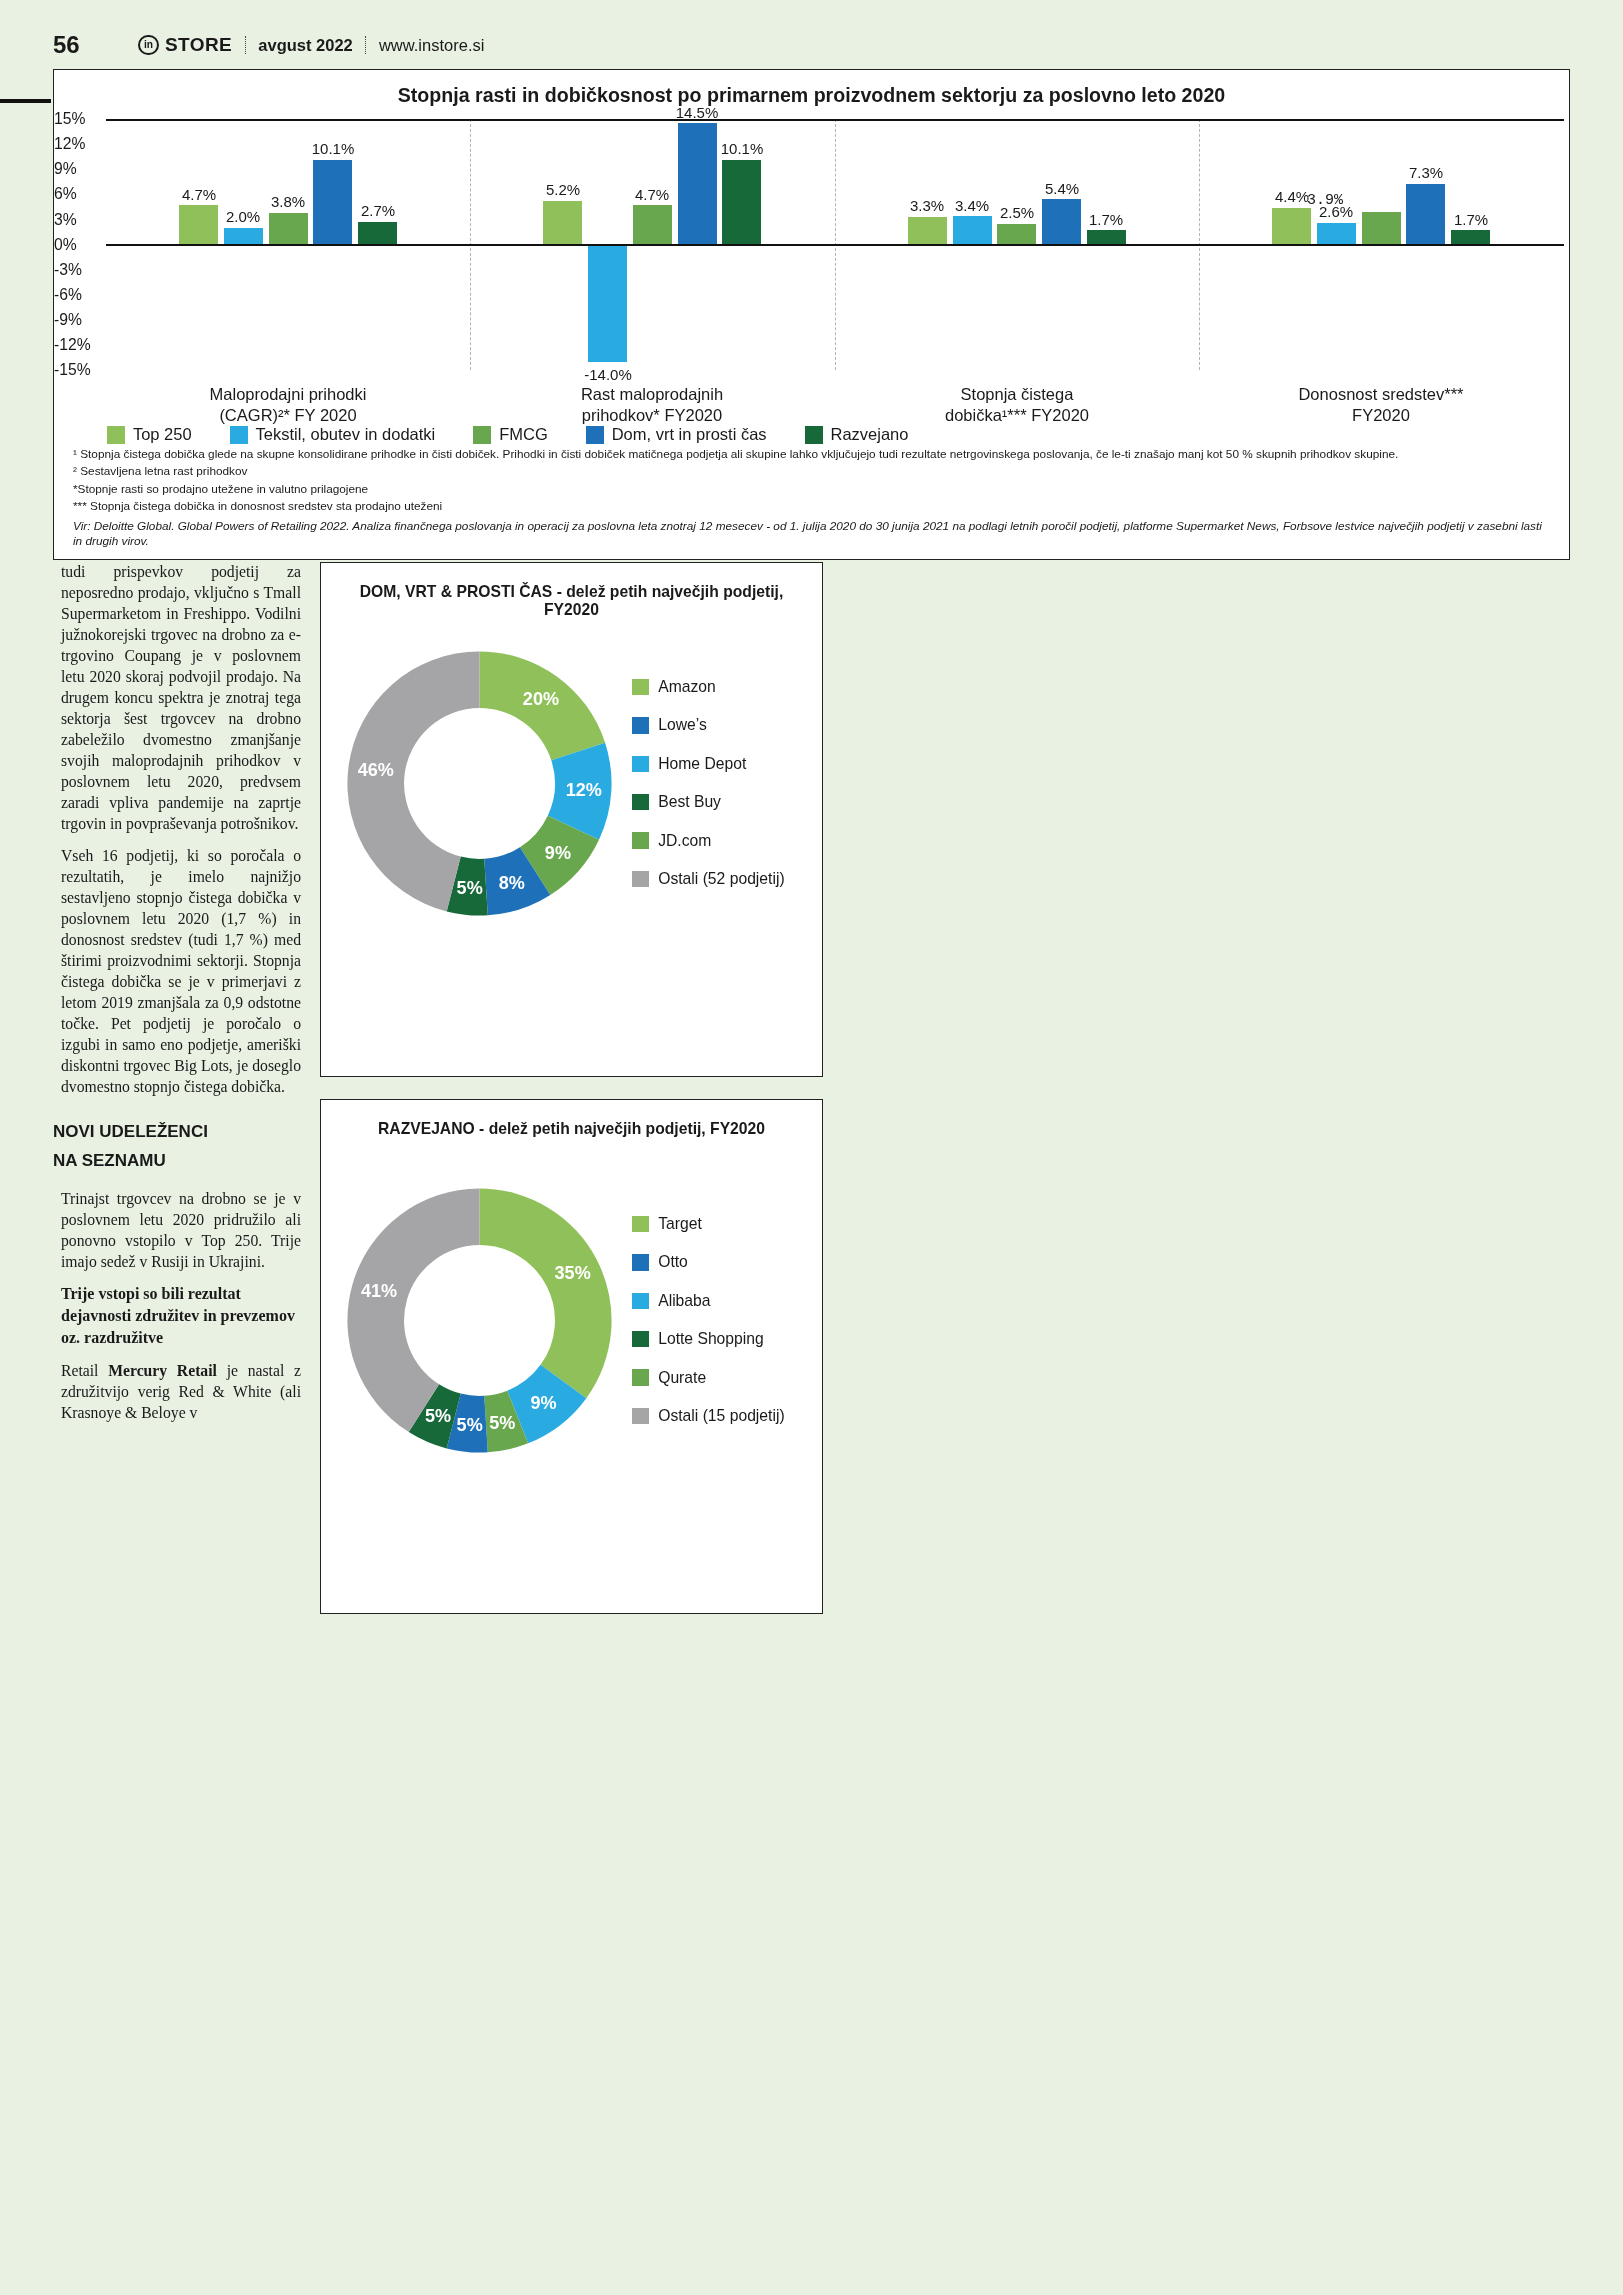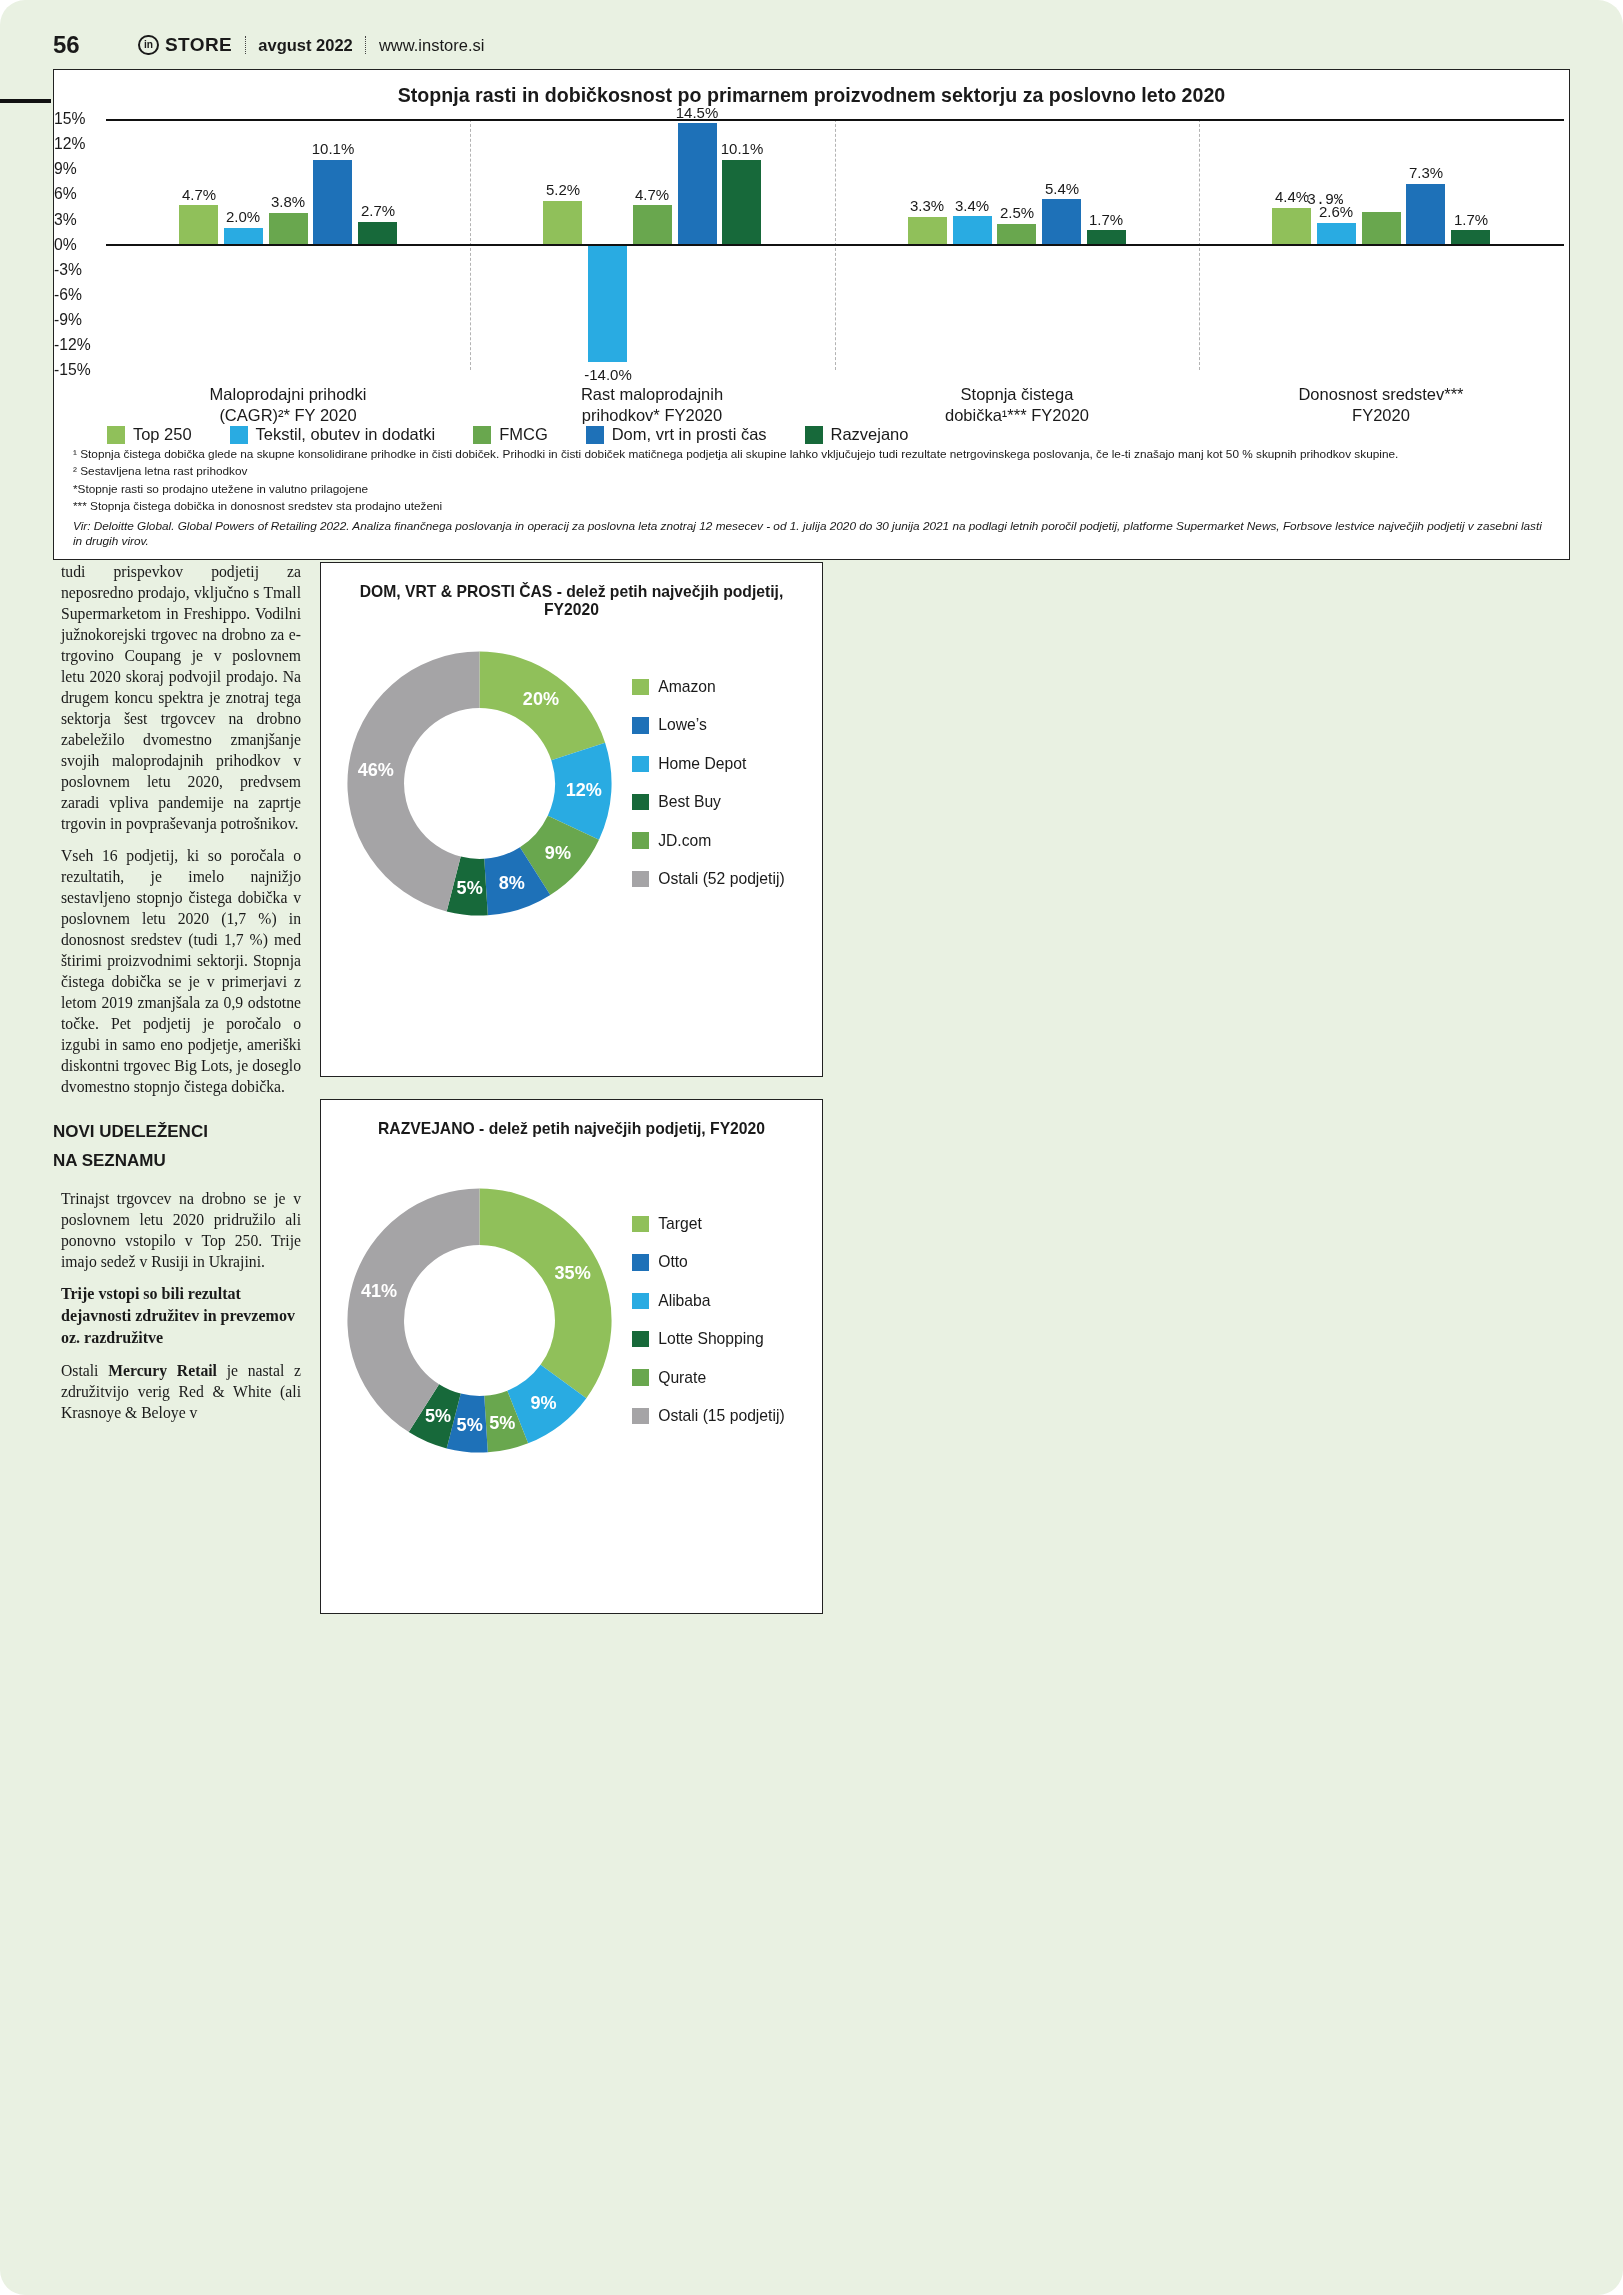--- a/index.html
+++ b/index.html
@@ -1,16 +1,16 @@
 <!DOCTYPE html>
 <html lang="sl" style="font-size:12.6px"><head>
 <meta charset="utf-8">
 <style>
   html,body{margin:0;padding:0;}
-  .page{position:relative;width:1623px;height:2295px;background:#e9f1e2;font-family:"Liberation Sans",sans-serif;color:#1a1a1a;overflow:hidden;border-radius:25px;}
+  .page{position:relative;width:1623px;height:2295px;background:#e9f1e2;font-family:"Liberation Sans",sans-serif;color:#1a1a1a;overflow:hidden;}
 
   
   .header{position:absolute;top:31px;left:53px;display:flex;align-items:center;gap:12.6px;font-size:16.5px;}
   .pagenum{font-size:24px;font-weight:bold;margin-right:46px;}
   .brand{display:flex;align-items:center;gap:6.3px;}
   .brand-circle{width:20.4px;height:20.4px;border:2.4px solid #1a1a1a;border-radius:50%;display:flex;align-items:center;justify-content:center;font-size:10.2px;font-weight:bold;box-sizing:border-box;}
   .brand-name{font-weight:bold;font-size:19px;letter-spacing:0.4px;}
   .issue{font-weight:bold;}
   .sep{width:0;height:17.3px;border-left:1.6px dotted #444;}
   .left-rule{position:absolute;left:0;top:99px;width:51px;height:3.9px;background:#111;}
@@ -173,21 +173,21 @@
     </div>
   </section>
 
   <section class="article">
     <p>tudi prispevkov podjetij za neposredno prodajo, vključno s Tmall Supermarketom in Freshippo. Vodilni južnokorejski trgovec na drobno za e-trgovino Coupang je v poslovnem letu 2020 skoraj podvojil prodajo. Na drugem koncu spektra je znotraj tega sektorja šest trgovcev na drobno zabeležilo dvomestno zmanjšanje svojih maloprodajnih prihodkov v poslovnem letu 2020, predvsem zaradi vpliva pandemije na zaprtje trgovin in povpraševanja potrošnikov.</p>
     <p>Vseh 16 podjetij, ki so poročala o rezultatih, je imelo najnižjo sestavljeno stopnjo čistega dobička v poslovnem letu 2020 (1,7 %) in donosnost sredstev (tudi 1,7 %) med štirimi proizvodnimi sektorji. Stopnja čistega dobička se je v primerjavi z letom 2019 zmanjšala za 0,9 odstotne točke. Pet podjetij je poročalo o izgubi in samo eno podjetje, ameriški diskontni trgovec Big Lots, je doseglo dvomestno stopnjo čistega dobička.</p>
     <h3>NOVI UDELEŽENCI
 NA SEZNAMU</h3>
     <p>Trinajst trgovcev na drobno se je v poslovnem letu 2020 pridružilo ali ponovno vstopilo v Top 250. Trije imajo sedež v Rusiji in Ukrajini.</p>
     <p class="bold-sub">Trije vstopi so bili rezultat dejavnosti združitev in prevzemov oz. razdružitve</p>
-    <p><span>Ostali </span><strong>Mercury Retail</strong><span> je nastal z združitvijo verig Red &amp; White (ali Krasnoye &amp; Beloye v</span></p>
+    <p><span>Retail </span><strong>Mercury Retail</strong><span> je nastal z združitvijo verig Red &amp; White (ali Krasnoye &amp; Beloye v</span></p>
   </section>
 
   <section class="donut-card donut-card-1">
     <h2>DOM, VRT &amp; PROSTI ČAS - delež petih največjih podjetij, FY2020</h2>
     <div class="donut-wrap">
       <svg class="donut" id="donut-1" viewBox="0 0 360 360">
           <path d="M180 12 A168 168 0 0 1 339.7774947375858 128.08514494500884 L271.30142556433475 150.33436854000504 A96 96 0 0 0 180 84 Z" fill="#90c05a"></path>
           <text x="258.17543855489896" y="72.40073974813198" class="slice-label">20%</text>
           <path d="M339.7774947375858 128.08514494500884 A168 168 0 0 1 332.0109448142913 251.53092098293223 L266.86339703673787 220.874811990247 A96 96 0 0 0 271.30142556433475 150.33436854000504 Z" fill="#29abe2"></path>
           <text x="312.73755488096015" y="188.35113909739866" class="slice-label">12%</text>

